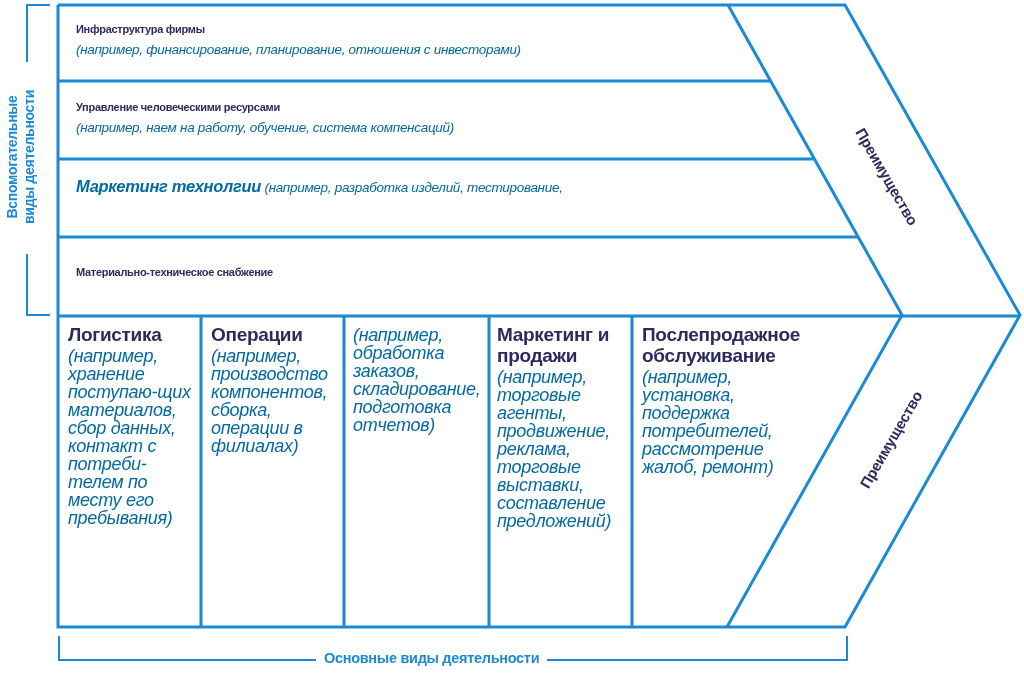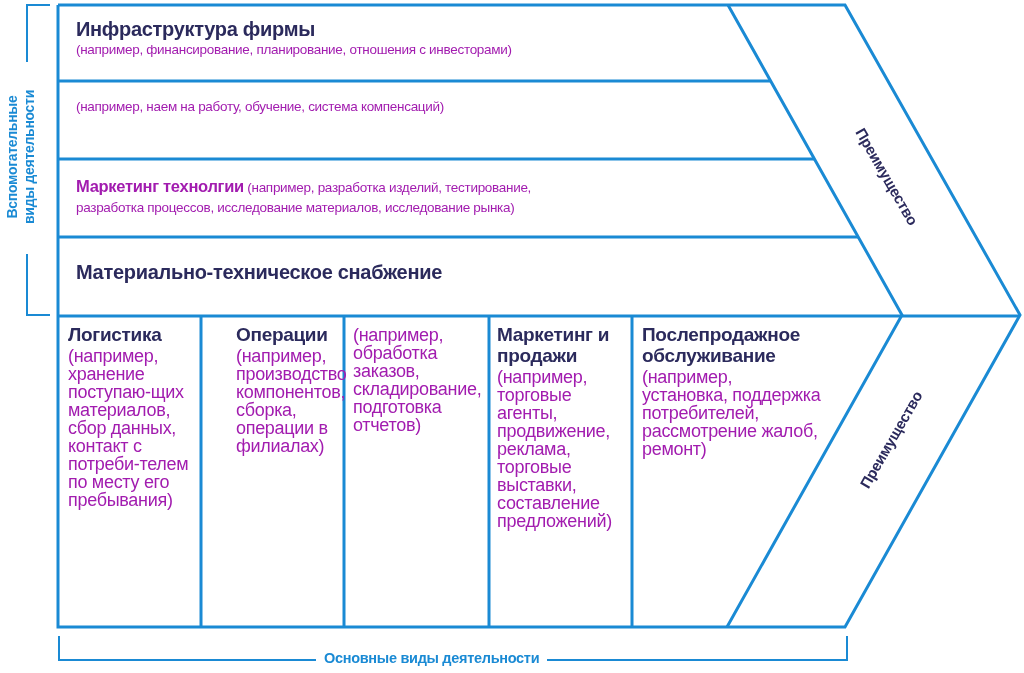--- a/index.html
+++ b/index.html
@@ -1,21 +1,21 @@
 <!DOCTYPE html>
 <html><head>
 <meta charset="utf-8">
 <style>
   html, body { margin: 0; padding: 0; background: #ffffff; }
   body { width: 1024px; height: 673px; position: relative; overflow: hidden;
          font-family: "Liberation Sans", "DejaVu Sans", sans-serif; color: #2b2a5c; }
   svg.frame { position: absolute; left: 0; top: 0; }
   .block { position: absolute; }
-  .title { font-weight: bold; font-size: 20px; line-height: 21px; letter-spacing: -0.3px; color: #2b2a5c; }
-  .desc { font-size: 13.5px; line-height: 19px; letter-spacing: -0.3px; color: #a21caf; }
+  .title { font-weight: bold; font-size: 11px; line-height: 21px; letter-spacing: -0.3px; color: #2b2a5c; }
+  .desc { font-size: 13.5px; line-height: 19px; letter-spacing: -0.3px; color: #0369a1; font-style: italic; }
   .inline-title { font-weight: bold; font-size: 16.5px; letter-spacing: -0.3px; }
   .col .title { font-size: 19px; line-height: 21px; }
   .col .desc { font-size: 18px; line-height: 18px; margin-top: 2px; }
   .vlabel { position: absolute; color: #1a8ad4; font-weight: bold; font-size: 14px;
             line-height: 17px; text-align: center; white-space: nowrap; letter-spacing: -0.3px; }
   .adv { position: absolute; font-weight: bold; font-size: 15px; color: #2b2a5c;
          white-space: nowrap; letter-spacing: -0.2px; }
   .bottom-label { position: absolute; color: #1a8ad4; font-weight: bold; font-size: 14.5px;
                   white-space: nowrap; letter-spacing: -0.3px; background: #fff; padding: 0 8px; }
 </style>
@@ -50,41 +50,41 @@
   <div>Вспомогательные</div>
   <div>виды деятельности</div>
 </div>
 
 <div class="block" style="left:76px; top:19px; width:640px;">
   <div class="title">Инфраструктура фирмы</div>
   <div class="desc">(например, финансирование, планирование, отношения с инвесторами)</div>
 </div>
 
 <div class="block" style="left:76px; top:97px; width:680px;">
+  <div class="title">Управление человеческими ресурсами</div>
   <div class="desc">(например, наем на работу, обучение, система компенсаций)</div>
 </div>
 
 <div class="block" style="left:76px; top:176px; width:720px;">
   <div class="desc" style="line-height:21px;">
     <span class="inline-title">Маркетинг технолгии</span>
     <span>(например, разработка изделий, тестирование,</span>
   </div>
-  <div class="desc">разработка процессов, исследование материалов, исследование рынка)</div>
 </div>
 
 <div class="block" style="left:76px; top:255px; width:740px;margin-top:7px;">
   <div class="title">Материально-техническое снабжение</div>
 </div>
 
 <div class="block col" style="left:68px; top:324px; width:132px;">
   <div class="title">Логистика</div>
   <div class="desc">(например, хранение поступаю-щих материалов, сбор данных, контакт с потреби-телем по месту его пребывания)</div>
 </div>
 
-<div class="block col" style="left:211px; top:324px; width:132px;margin-left:25px;">
+<div class="block col" style="left:211px; top:324px; width:132px;">
   <div class="title">Операции</div>
   <div class="desc">(например, производство компонентов, сборка, операции в филиалах)</div>
 </div>
 
 <div class="block col" style="left:353px; top:324px; width:136px;">
   <div class="desc">(например, обработка заказов, складирование, подготовка отчетов)</div>
 </div>
 
 <div class="block col" style="left:497px; top:324px; width:132px;">
   <div class="title">Маркетинг и продажи</div>

